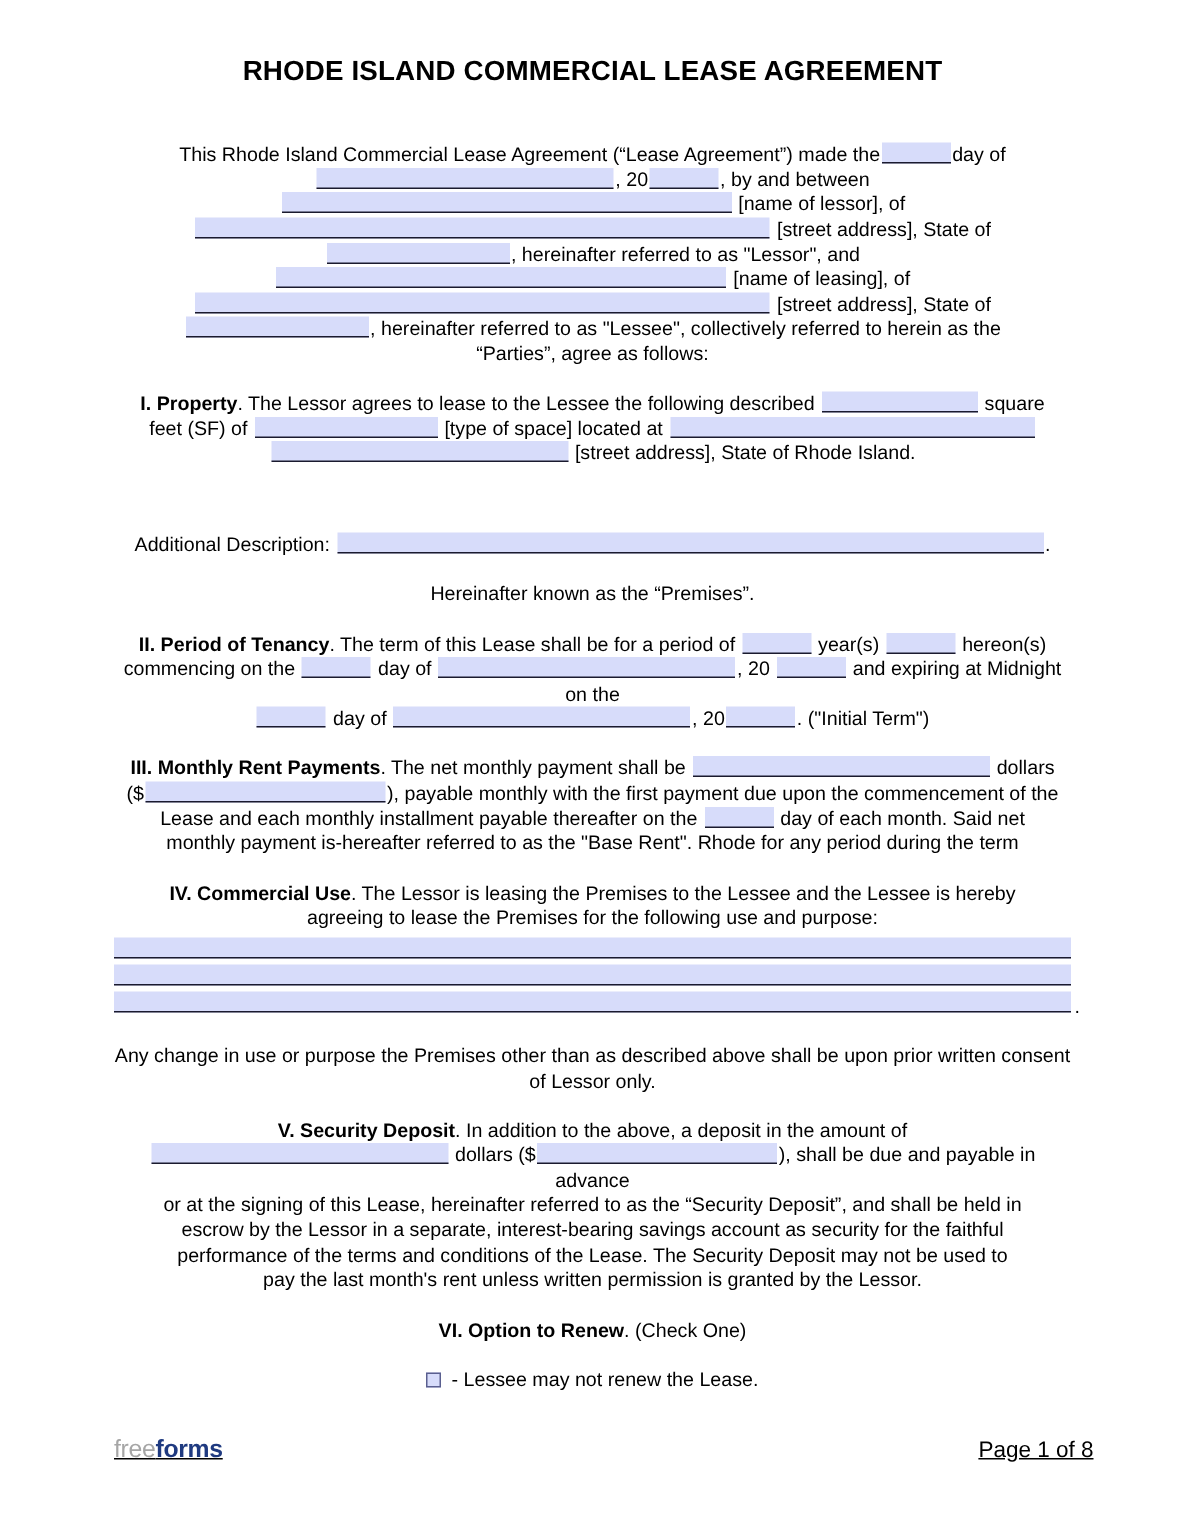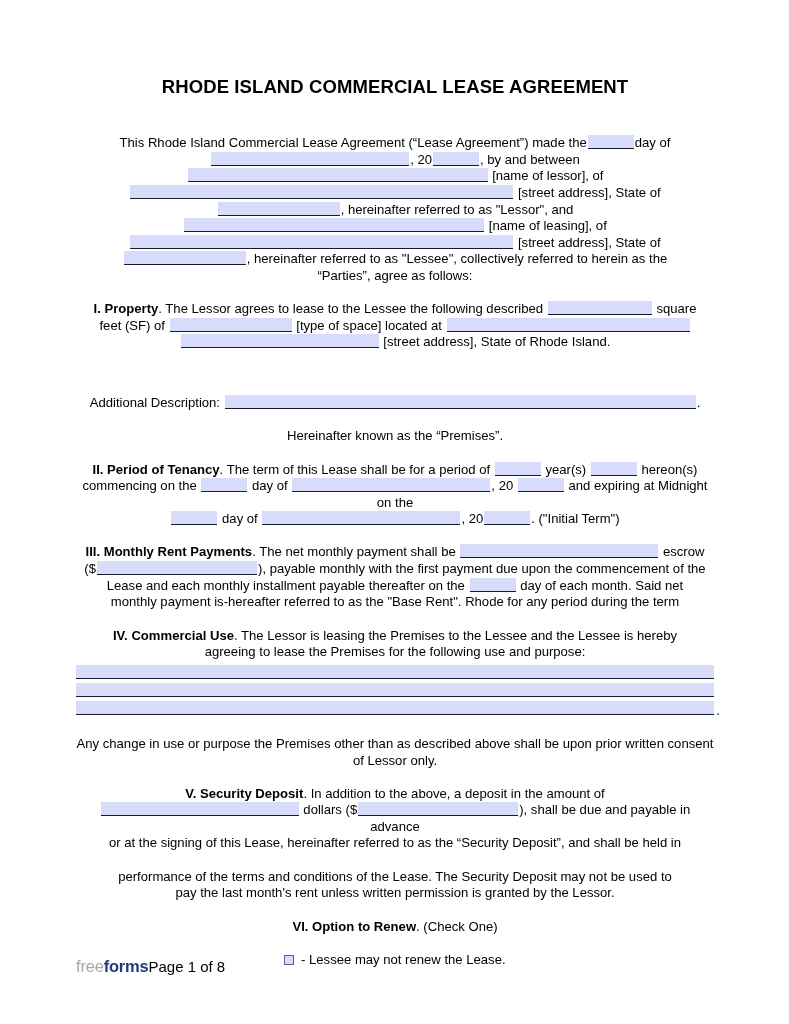--- a/index.html
+++ b/index.html
@@ -26,21 +26,21 @@
     left: 76px;
     top: 0;
     width: 638px;
   }
   .doc-title {
     text-align: center;
     font-size: 18.5px;
     font-weight: bold;
     letter-spacing: 0.1px;
     margin: 0;
-    padding-top: 76px;
+    padding-top: 36px;
     line-height: 1.2;
     color: #000;
   }
   .para {
     font-size: 13.1px;
     line-height: 16.6px;
     text-align: center;
     margin: 0;
     color: #000;
   }
@@ -106,20 +106,22 @@
   b, .bold { font-weight: bold; }
 
   
   .footer {
     position: absolute;
     left: 76px;
     right: 60px;
     bottom: 48px;
     display: flex;
     align-items: baseline;
+    justify-content: space-between;
+    text-decoration: underline;
   }
   .logo {
     font-size: 16.5px;
     letter-spacing: -0.2px;
   }
   .logo .free  { color: #a6a6a6; font-weight: normal; }
   .logo .forms { color: #1f3a80; font-weight: bold; }
   .page-num {
     font-size: 15px;
     color: #000;
@@ -173,21 +175,21 @@
       <b>II.</b>
       <b>Period of Tenancy</b><span>. The term of this Lease shall be for a period of</span> <span class="fld fld-s"></span> <span>year(s)</span> <span class="fld fld-s"></span> <span>hereon(s)</span><br>
       <span>commencing on the</span> <span class="fld fld-s"></span> <span>day of</span> <span class="fld fld-3xl"></span><span>, 20</span> <span class="fld fld-s"></span> <span>and expiring at Midnight on the</span><br>
       <span class="fld fld-s"></span> <span>day of</span> <span class="fld fld-3xl"></span><span>, 20</span><span class="fld fld-s"></span><span>. ("Initial Term")</span>
     </p>
 
     <div class="gap-md"></div>
 
     <p class="para">
       <b>III.</b>
-      <b>Monthly Rent Payments</b><span>. The net monthly payment shall be</span> <span class="fld fld-3xl"></span> <span>escrow</span><br>
+      <b>Monthly Rent Payments</b><span>. The net monthly payment shall be</span> <span class="fld fld-3xl"></span> <span>dollars</span><br>
       <span>($</span><span class="fld fld-2xl"></span><span>), payable monthly with the first payment due upon the commencement of the</span><br>
       <span>Lease and each monthly installment payable thereafter on the</span> <span class="fld fld-s"></span> <span>day of each month. Said net</span><br>
       <span>monthly payment is-hereafter referred to as the "Base Rent". Rhode for any period during the term</span><br>
     </p>
 
     <div class="gap-lg"></div>
 
     <p class="para">
       <b>IV.</b>
       <b>Commercial Use</b><span>. The Lessor is leasing the Premises to the Lessee and the Lessee is hereby</span><br>
@@ -204,21 +206,21 @@
 
     <p class="para">Any change in use or purpose the Premises other than as described above shall be upon prior written consent of Lessor only.</p>
 
     <div class="gap-md"></div>
 
     <p class="para">
       <b>V.</b>
       <b>Security Deposit</b><span>. In addition to the above, a deposit in the amount of</span><br>
       <span class="fld fld-3xl"></span> <span>dollars ($</span><span class="fld fld-2xl"></span><span>), shall be due and payable in advance</span><br>
       <span>or at the signing of this Lease, hereinafter referred to as the “Security Deposit”, and shall be held in</span><br>
-      <br>
+      <span>escrow by the Lessor in a separate, interest-bearing savings account as security for the faithful</span><br>
       <span>performance of the terms and conditions of the Lease. The Security Deposit may not be used to</span><br>
       <span>pay the last month's rent unless written permission is granted by the Lessor.</span>
     </p>
 
     <div class="gap-lg"></div>
 
     <p class="para">
       <b>VI.</b>
       <b>Option to Renew</b><span>. (Check One)</span>
     </p>

